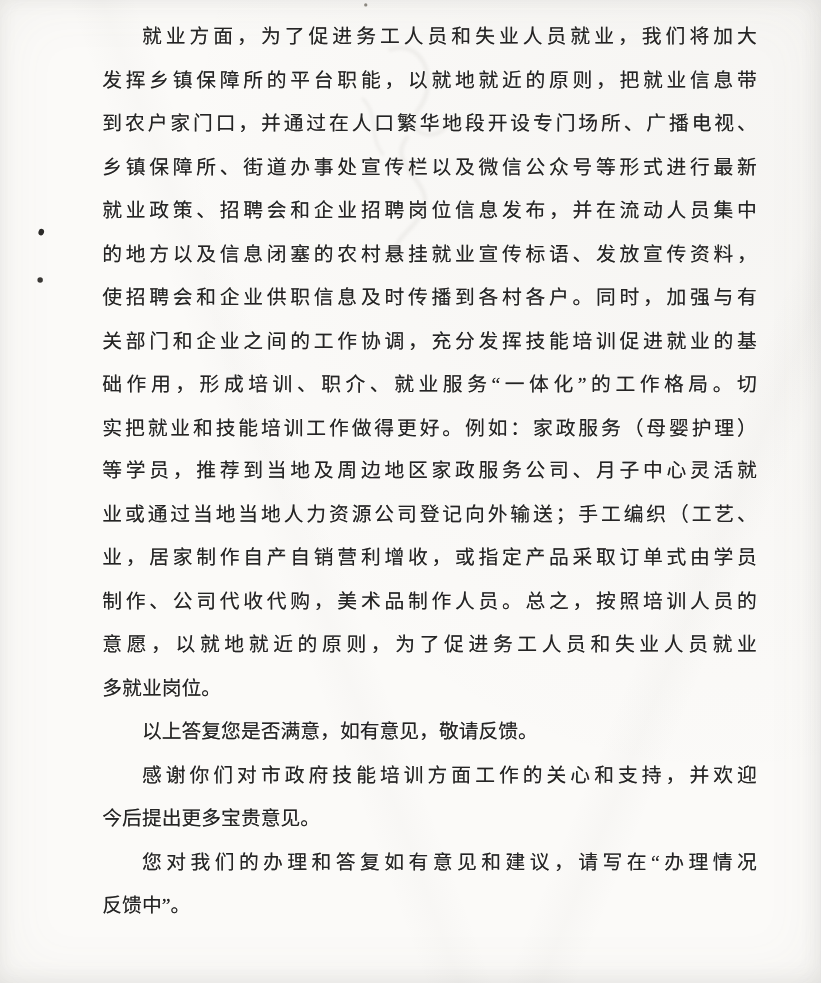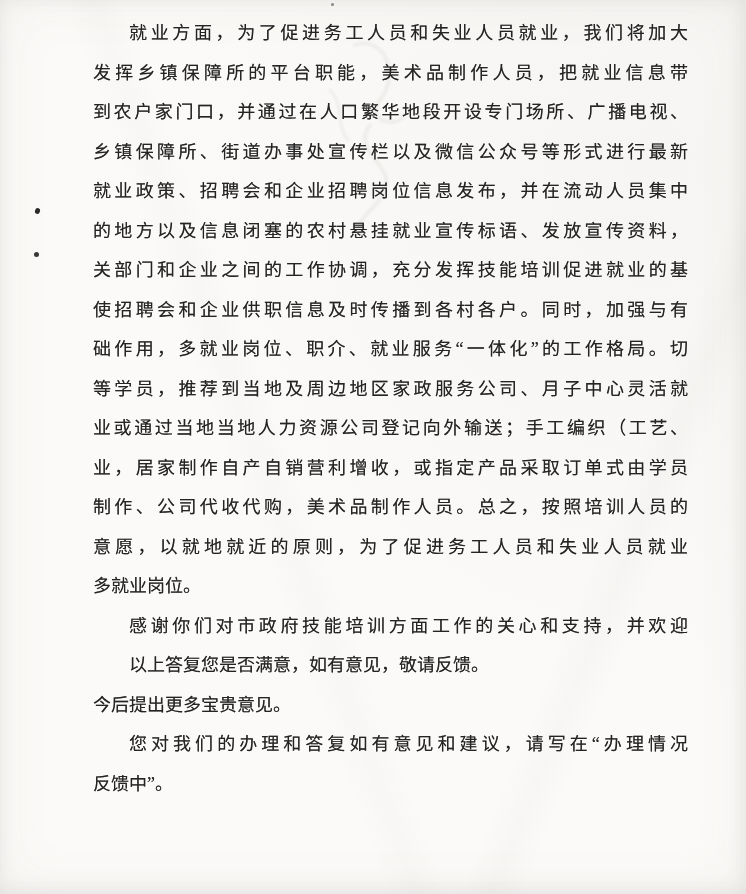--- a/index.html
+++ b/index.html
@@ -72,34 +72,35 @@
     <path d="M70,95 C50,120 95,135 85,160 C78,180 55,185 60,205" fill="none" stroke="#6f6a62" stroke-width="4" stroke-linecap="round"></path>
     <path d="M30,60 C45,75 35,95 48,110" fill="none" stroke="#6f6a62" stroke-width="3" stroke-linecap="round"></path>
   </svg>
 
   <div class="speck s1"></div>
   <div class="speck s2"></div>
   <div class="speck s3"></div>
 
   <div class="text-block">
       <div class="line first fill">就业方面，为了促进务工人员和失业人员就业，我们将加大</div>
-      <div class="line fill">发挥乡镇保障所的平台职能，美术品制作人员，把就业信息带</div>
+      <div class="line fill">发挥乡镇保障所的平台职能，以就地就近的原则，把就业信息带</div>
       <div class="line fill">到农户家门口，并通过在人口繁华地段开设专门场所、广播电视、</div>
       <div class="line fill">乡镇保障所、街道办事处宣传栏以及微信公众号等形式进行最新</div>
       <div class="line fill">就业政策、招聘会和企业招聘岗位信息发布，并在流动人员集中</div>
       <div class="line fill">的地方以及信息闭塞的农村悬挂就业宣传标语、发放宣传资料，</div>
+      <div class="line fill">使招聘会和企业供职信息及时传播到各村各户。同时，加强与有</div>
       <div class="line fill">关部门和企业之间的工作协调，充分发挥技能培训促进就业的基</div>
-      <div class="line fill">使招聘会和企业供职信息及时传播到各村各户。同时，加强与有</div>
-      <div class="line fill">础作用，多就业岗位、职介、就业服务“一体化”的工作格局。切</div>
+      <div class="line fill">础作用，形成培训、职介、就业服务“一体化”的工作格局。切</div>
+      <div class="line fill">实把就业和技能培训工作做得更好。例如：家政服务（母婴护理）</div>
       <div class="line fill">等学员，推荐到当地及周边地区家政服务公司、月子中心灵活就</div>
       <div class="line fill">业或通过当地当地人力资源公司登记向外输送；手工编织（工艺、</div>
       <div class="line fill">业，居家制作自产自销营利增收，或指定产品采取订单式由学员</div>
       <div class="line fill">制作、公司代收代购，美术品制作人员。总之，按照培训人员的</div>
       <div class="line fill">意愿，以就地就近的原则，为了促进务工人员和失业人员就业</div>
       <div class="line">多就业岗位。</div>
+      <div class="line first">以上答复您是否满意，如有意见，敬请反馈。</div>
       <div class="line first fill">感谢你们对市政府技能培训方面工作的关心和支持，并欢迎</div>
-      <div class="line first">以上答复您是否满意，如有意见，敬请反馈。</div>
       <div class="line">今后提出更多宝贵意见。</div>
       <div class="line first fill">您对我们的办理和答复如有意见和建议，请写在“办理情况</div>
       <div class="line">反馈中”。</div>
     </div>
 
 </div>
 
 </body></html>

